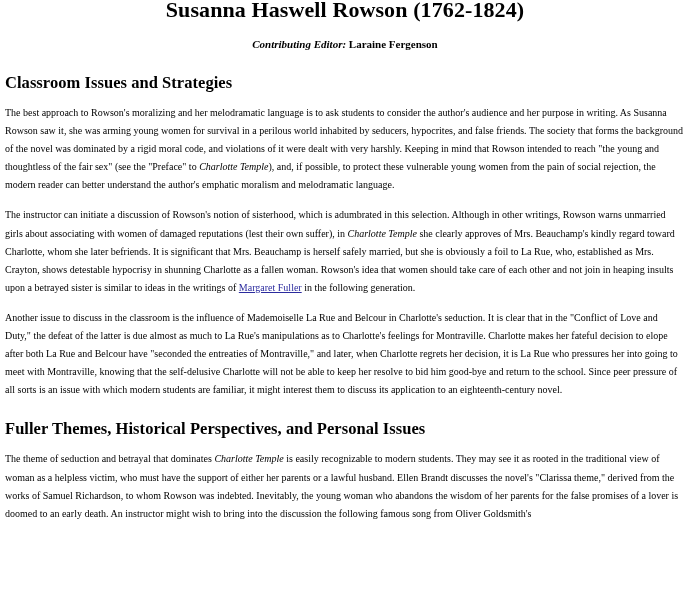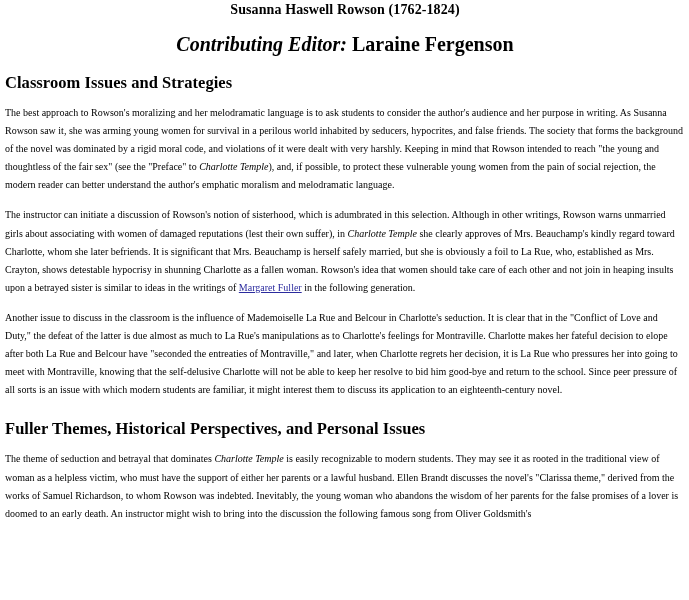--- a/index.html
+++ b/index.html
@@ -15,31 +15,31 @@
     color: #000000;
     -webkit-font-smoothing: antialiased;
   }
   .page {
     width: 689px;
     box-sizing: border-box;
     padding: 0 4px 0 5px;
   }
   h1.doc-title {
     font-family: "Liberation Serif", "DejaVu Serif", serif;
-    font-size: 14px;
+    font-size: 22px;
     font-weight: bold;
     text-align: center;
     margin: 0 0 0 0;
     padding: 0;
     line-height: 20px;
     letter-spacing: 0.1px;
   }
   .byline {
     text-align: center;
-    font-size: 20px;
+    font-size: 11px;
     font-weight: bold;
     margin: 15px 0 0 0;
     line-height: 18px;
   }
   .byline .role {
     font-style: italic;
   }
   h2.section-heading {
     font-family: Liberation Serif, serif;
     font-size: 16.5px;

